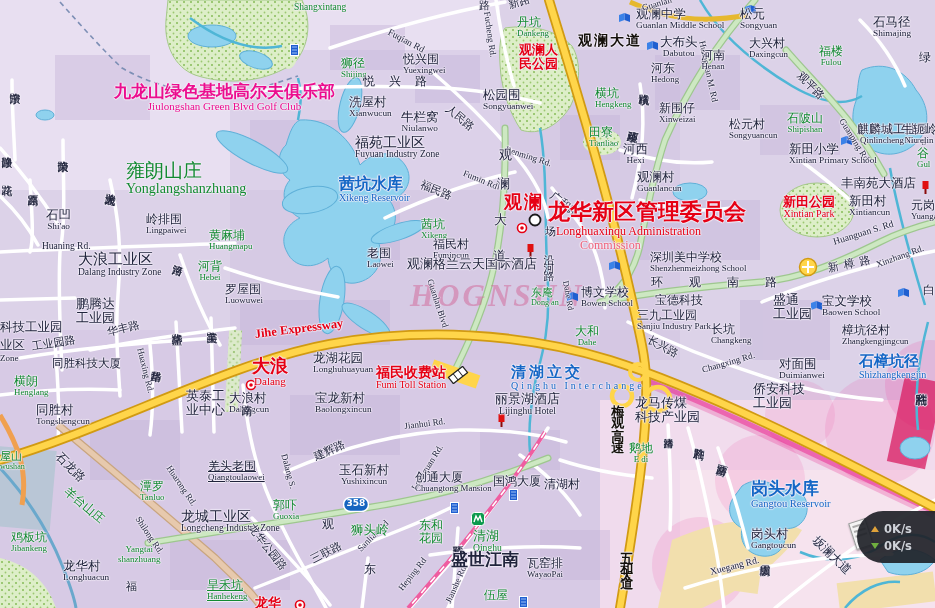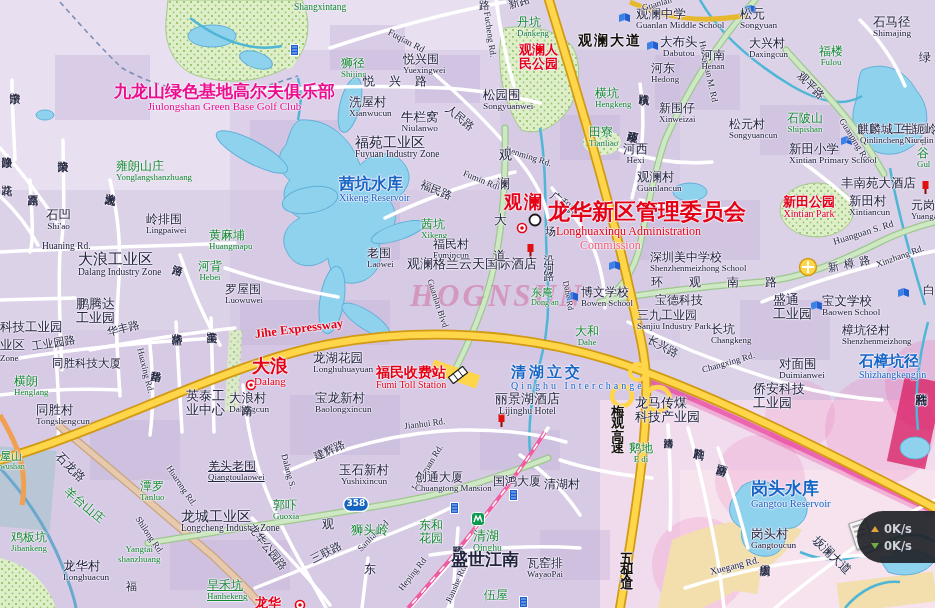--- a/index.html
+++ b/index.html
@@ -215,23 +215,23 @@
   </svg>
 
   <div class="wm" style="left:390px;top:278px;margin-left:20px;">HOGNSUN</div>
 
   <div id="labels">
       <div class="lbl c-g e" style="left: 294px; top: 2px; font-size: 9.5px;">
         <div>Shangxintang</div>
       </div>
       <div class="lbl c-m b" style="left: 114px; top: 82px; font-size: 17px;">
         <div>九龙山绿色基地高尔夫俱乐部</div>
-        <div class="sub" style="font-size: 11px;">Jiulongshan Green Base Golf Club</div>
-      </div>
-      <div class="lbl c-g" style="left: 116px; top: 160px; font-size: 12px;">
+        <div class="sub" style="font-size: 11px;">Jiulongshan Green Blvd Golf Club</div>
+      </div>
+      <div class="lbl c-g" style="left: 126px; top: 160px; font-size: 19px;">
         <div>雍朗山庄</div>
         <div class="sub">Yonglangshanzhuang</div>
       </div>
       <div class="lbl c-k v" style="left: 8px; top: 84px; font-size: 11px;">
         <div>浪宁路</div>
       </div>
       <div class="lbl c-k v" style="left: 0px; top: 148px; font-size: 11px;">
         <div>浪静路</div>
       </div>
       <div class="lbl c-k v" style="left: 0px; top: 176px; font-size: 11px;">
@@ -541,21 +541,21 @@
       <div class="lbl c-k" style="left: 773px; top: 293px; font-size: 13px;">
         <div>盛通</div>
         <div>工业园</div>
       </div>
       <div class="lbl c-k" style="left: 822px; top: 294px; font-size: 12.5px;">
         <div>宝文学校</div>
         <div class="sub">Baowen School</div>
       </div>
       <div class="lbl c-k" style="left: 842px; top: 324px; font-size: 12px;">
         <div>樟坑径村</div>
-        <div class="sub">Shenzhenmeizhong</div>
+        <div class="sub">Zhangkengjingcun</div>
       </div>
       <div class="lbl c-b b" style="left: 859px; top: 353px; font-size: 15px;">
         <div>石樟坑径</div>
         <div class="sub" style="font-size: 10px;">Shizhangkengjin</div>
       </div>
       <div class="lbl c-k" style="left: 779px; top: 357px; font-size: 12.5px;">
         <div>对面围</div>
         <div class="sub">Duimianwei</div>
       </div>
       <div class="lbl c-k" style="left: 753px; top: 382px; font-size: 13px;">

